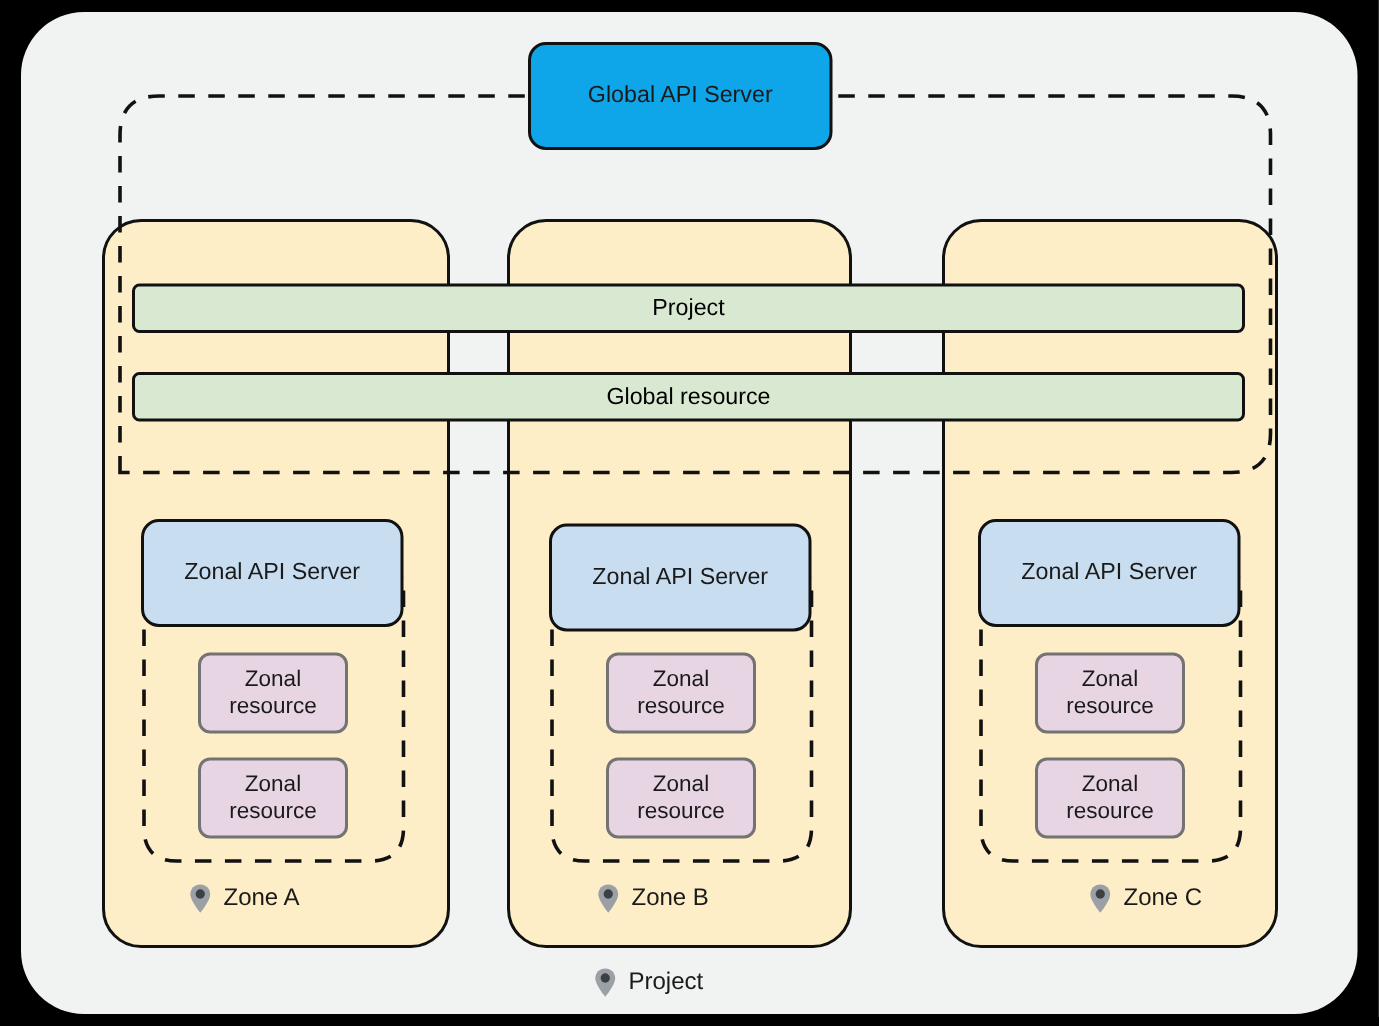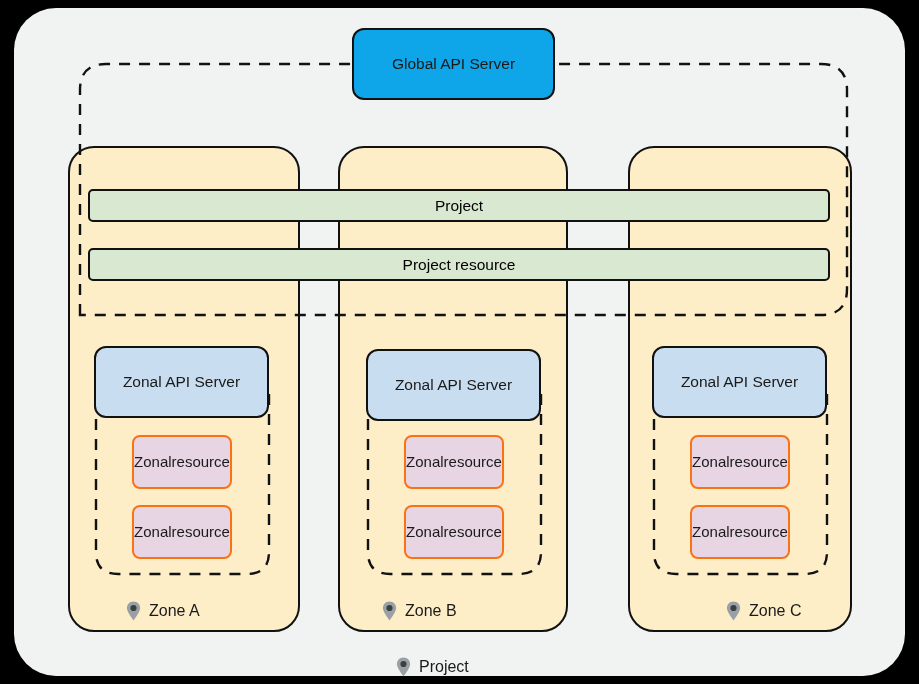--- a/index.html
+++ b/index.html
@@ -102,25 +102,25 @@
   #zonal-api-a { left: 94px; top: 346px; width: 175px; }
   #zonal-api-b { left: 366px; top: 349px; width: 175px; }
   #zonal-api-c { left: 652px; top: 346px; width: 175px; }
 
   
   .zonal-resource {
     position: absolute;
     width: 100px;
     height: 54px;
     background: #e8d5e4;
-    border: 2px solid #f97316;
+    border: 2px solid #737373;
     border-radius: 8px;
     box-sizing: border-box;
     display: flex;
-    flex-direction: row;
+    flex-direction: column;
     align-items: center;
     justify-content: center;
     font-size: 15px;
     color: #1a1a1a;
     line-height: 1.18;
     text-align: right;
   }
   .zr-a1 { left: 132px; top: 435px; }
   .zr-a2 { left: 132px; top: 505px; }
   .zr-b1 { left: 404px; top: 435px; }
@@ -130,24 +130,23 @@
 
   
   .pin-label {
     position: absolute;
     display: flex;
     align-items: center;
     gap: 8px;
     font-size: 16px;
     color: #1a1a1a;
     white-space: nowrap;
-    margin-top: 12px;
   }
   #zone-label-a { left: 126px; top: 589px; }
-  #zone-label-b { left: 382px; top: 589px; }
+  #zone-label-b { left: 398px; top: 589px; }
   #zone-label-c { left: 726px; top: 589px; }
   #universe-label { left: 396px; top: 645px; }
 
   .pin-icon { width: 15px; height: 20px; flex: 0 0 auto; display: block; }
 </style>
 </head>
 <body>
 
 <div id="canvas">
 
@@ -162,21 +161,21 @@
     <path d="M 80,315 L 80,90 Q 80,64 106,64 L 821,64 Q 847,64 847,90 L 847,289 Q 847,315 821,315 L 80,315 Z" fill="none" stroke="#111111" stroke-width="2.4" stroke-dasharray="11 9"></path>
 
     <path d="M 96,394 Q 96,372 118,372 L 247,372 Q 269,372 269,394 L 269,552 Q 269,574 247,574 L 118,574 Q 96,574 96,552 Z" fill="none" stroke="#111111" stroke-width="2.4" stroke-dasharray="11 9"></path>
 
     <path d="M 368,394 Q 368,372 390,372 L 519,372 Q 541,372 541,394 L 541,552 Q 541,574 519,574 L 390,574 Q 368,574 368,552 Z" fill="none" stroke="#111111" stroke-width="2.4" stroke-dasharray="11 9"></path>
 
     <path d="M 654,394 Q 654,372 676,372 L 805,372 Q 827,372 827,394 L 827,552 Q 827,574 805,574 L 676,574 Q 654,574 654,552 Z" fill="none" stroke="#111111" stroke-width="2.4" stroke-dasharray="11 9"></path>
   </svg>
 
   <div class="span-bar" id="bar-project">Project</div>
-  <div class="span-bar" id="bar-global-resource">Project resource</div>
+  <div class="span-bar" id="bar-global-resource">Global resource</div>
 
   <div id="global-api-server">Global API Server</div>
 
   <div class="zonal-api-server" id="zonal-api-a">Zonal API Server</div>
   <div class="zonal-api-server" id="zonal-api-b">Zonal API Server</div>
   <div class="zonal-api-server" id="zonal-api-c">Zonal API Server</div>
 
   <div class="zonal-resource zr-a1">
     <span>Zonal</span>
     <span>resource</span>

